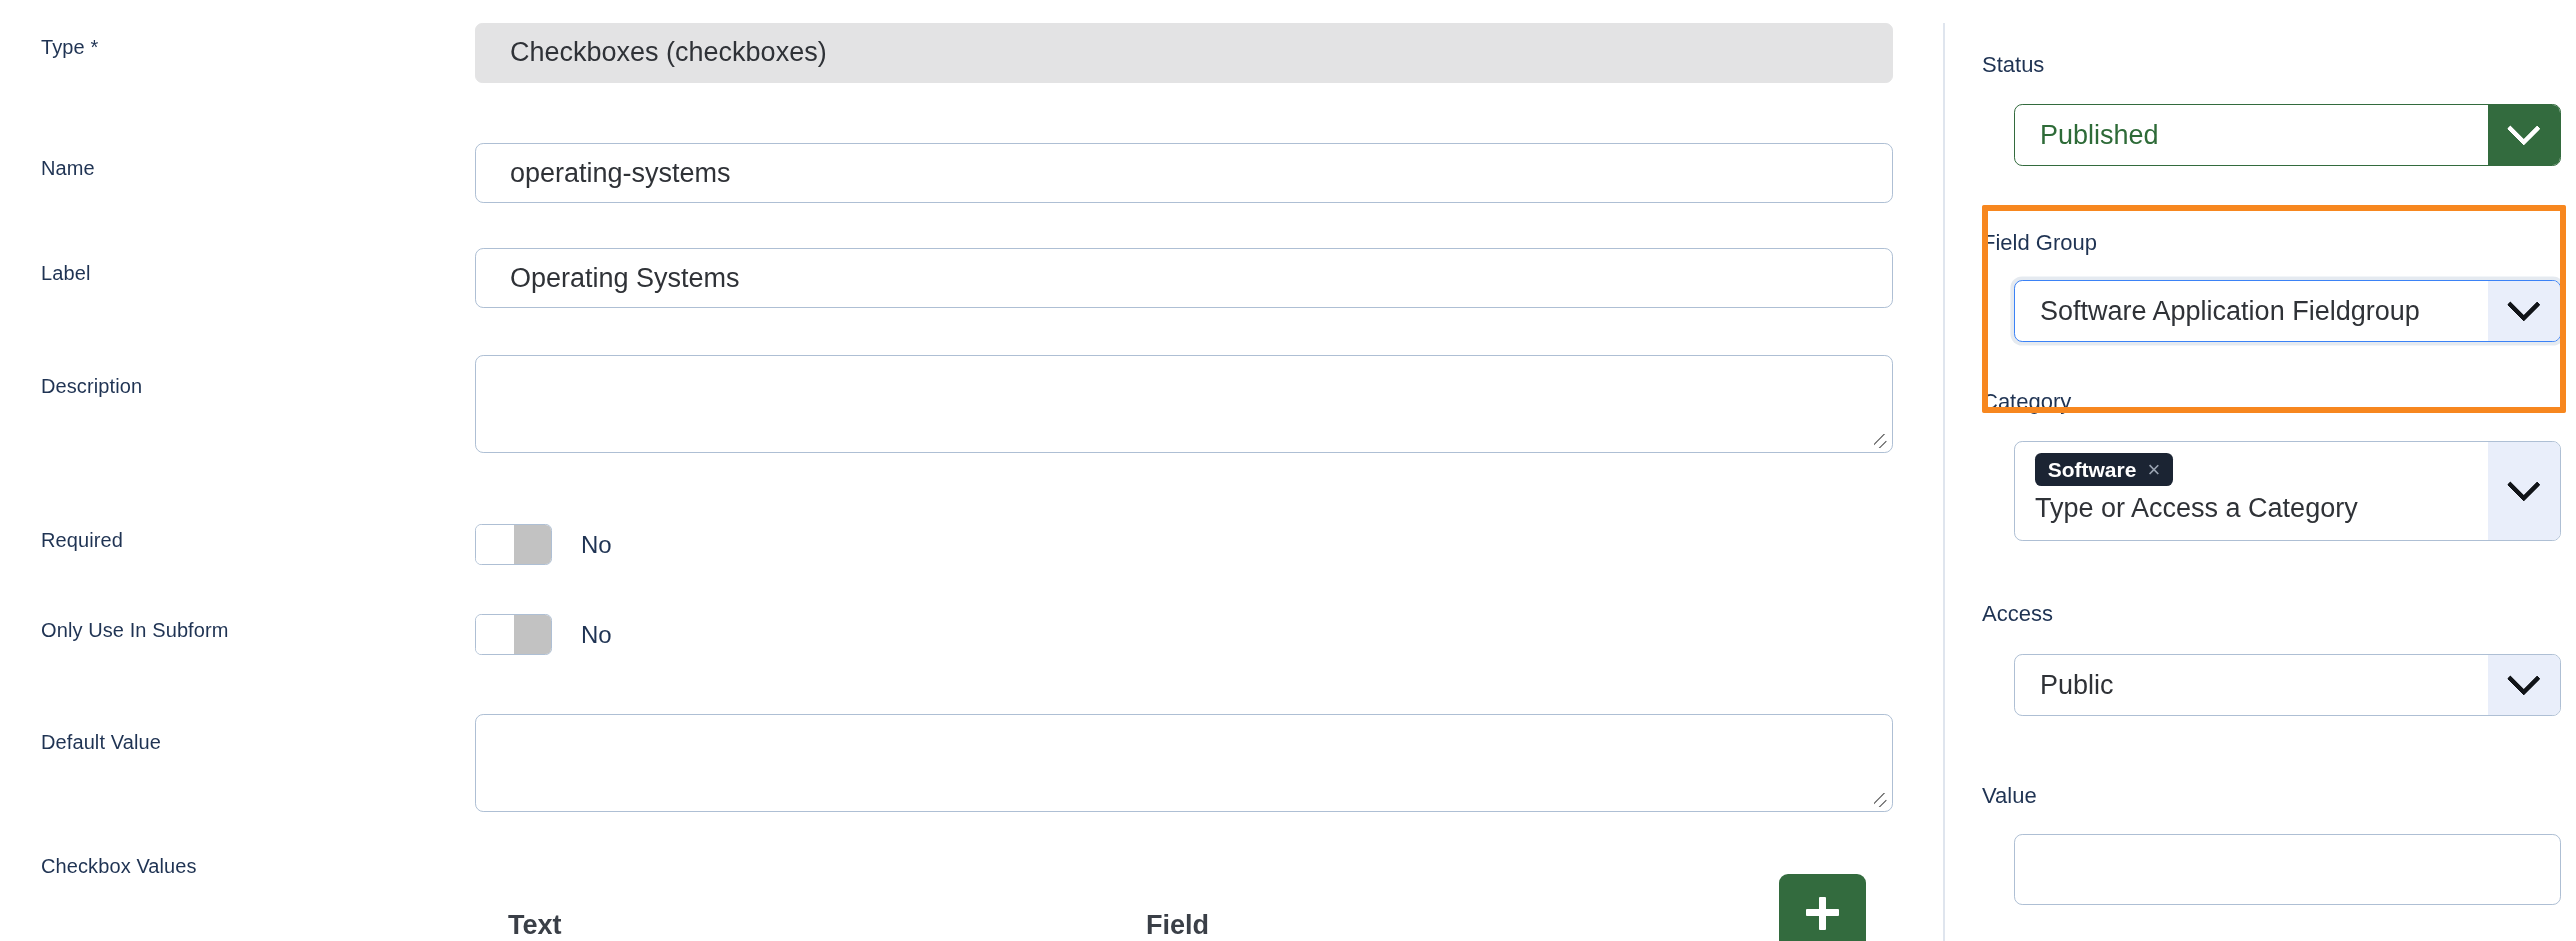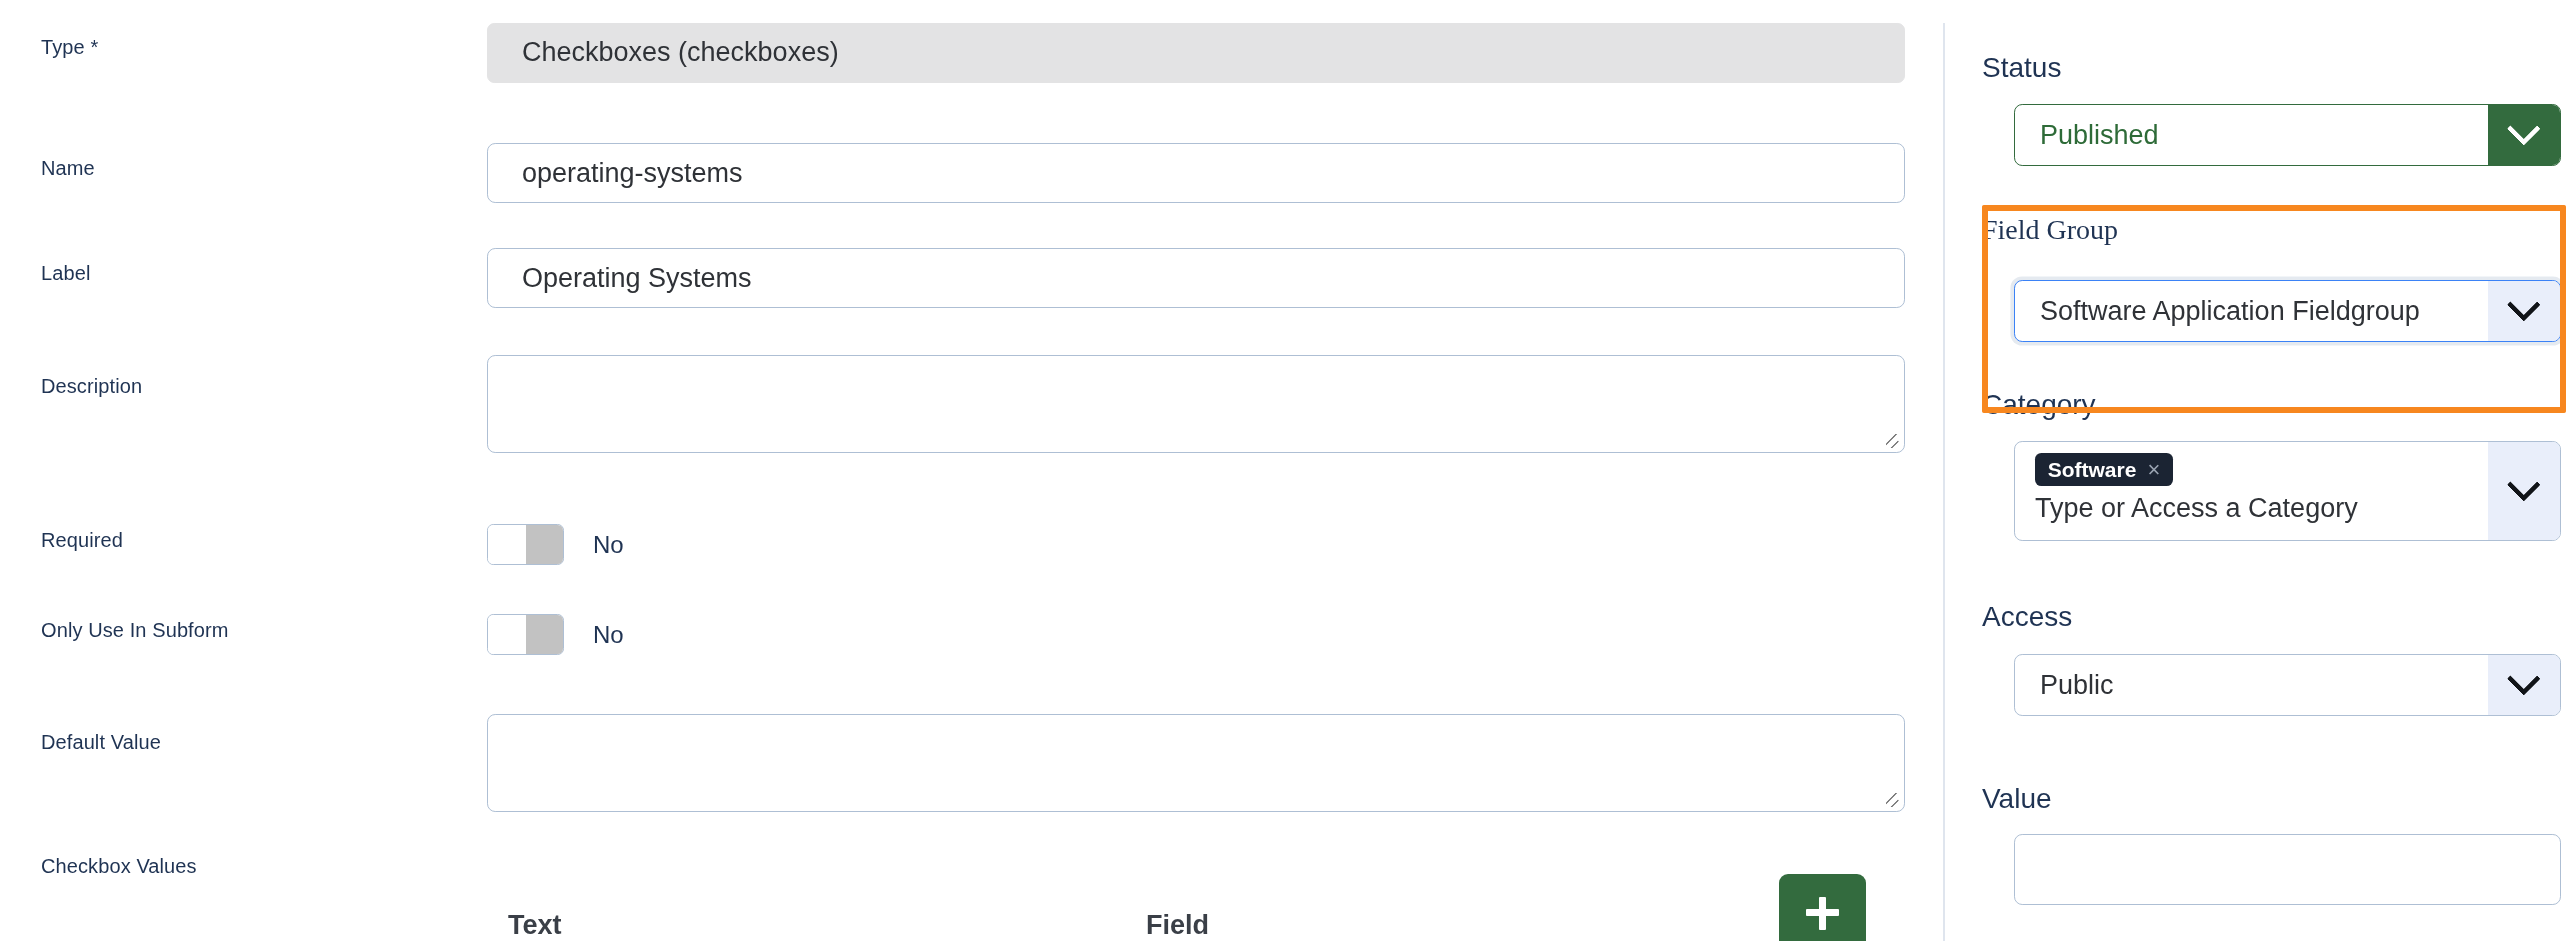--- a/index.html
+++ b/index.html
@@ -41,21 +41,20 @@
     font-weight: 400;
     color: #1f3353;
     letter-spacing: 0.1px;
     white-space: nowrap;
   }
 
   .ctrl-wrap {
     position: absolute;
     left: 475px;
     width: 1418px;
-    margin-left: 12px;
   }
 
   
   .readonly-field {
     width: 1418px;
     height: 60px;
     background: #e3e3e4;
     border: 0.9px solid #e3e3e4;
     border-radius: 7.2px;
     display: flex;
@@ -172,21 +171,21 @@
   .side-col {
     position: absolute;
     left: 1945px; top: 0;
     width: 631px; height: 942px;
     background: #ffffff;
   }
 
   .side-label {
     position: absolute;
     left: 37px;
-    font-size: 28px;
+    font-size: 22px;
     color: #1f3353;
     white-space: nowrap;
   }
 
   .side-field { position: absolute; left: 37px; padding-left: 32px; }
 
   
   .select {
     position: relative;
     width: 547px; height: 62px;
@@ -411,21 +410,21 @@
     <div class="side-label" style="top:52px;">Status</div>
     <div class="side-field" style="top:104px;">
       <div class="select green">
         <span class="sel-value">Published</span>
         <span class="sel-arrow">
           <i class="chev" style="border-color:#ffffff;"></i>
         </span>
       </div>
     </div>
 
-    <div class="side-label" style="top:214px;font-family:Liberation Serif, serif;">Field Group</div>
+    <div class="side-label" style="top:230px;">Field Group</div>
     <div class="side-field" style="top:280px;">
       <div class="select focused">
         <span class="sel-value">Software Application Fieldgroup</span>
         <span class="sel-arrow">
           <i class="chev"></i>
         </span>
       </div>
     </div>
 
     <div class="side-label" style="top:389px;">Category</div>

